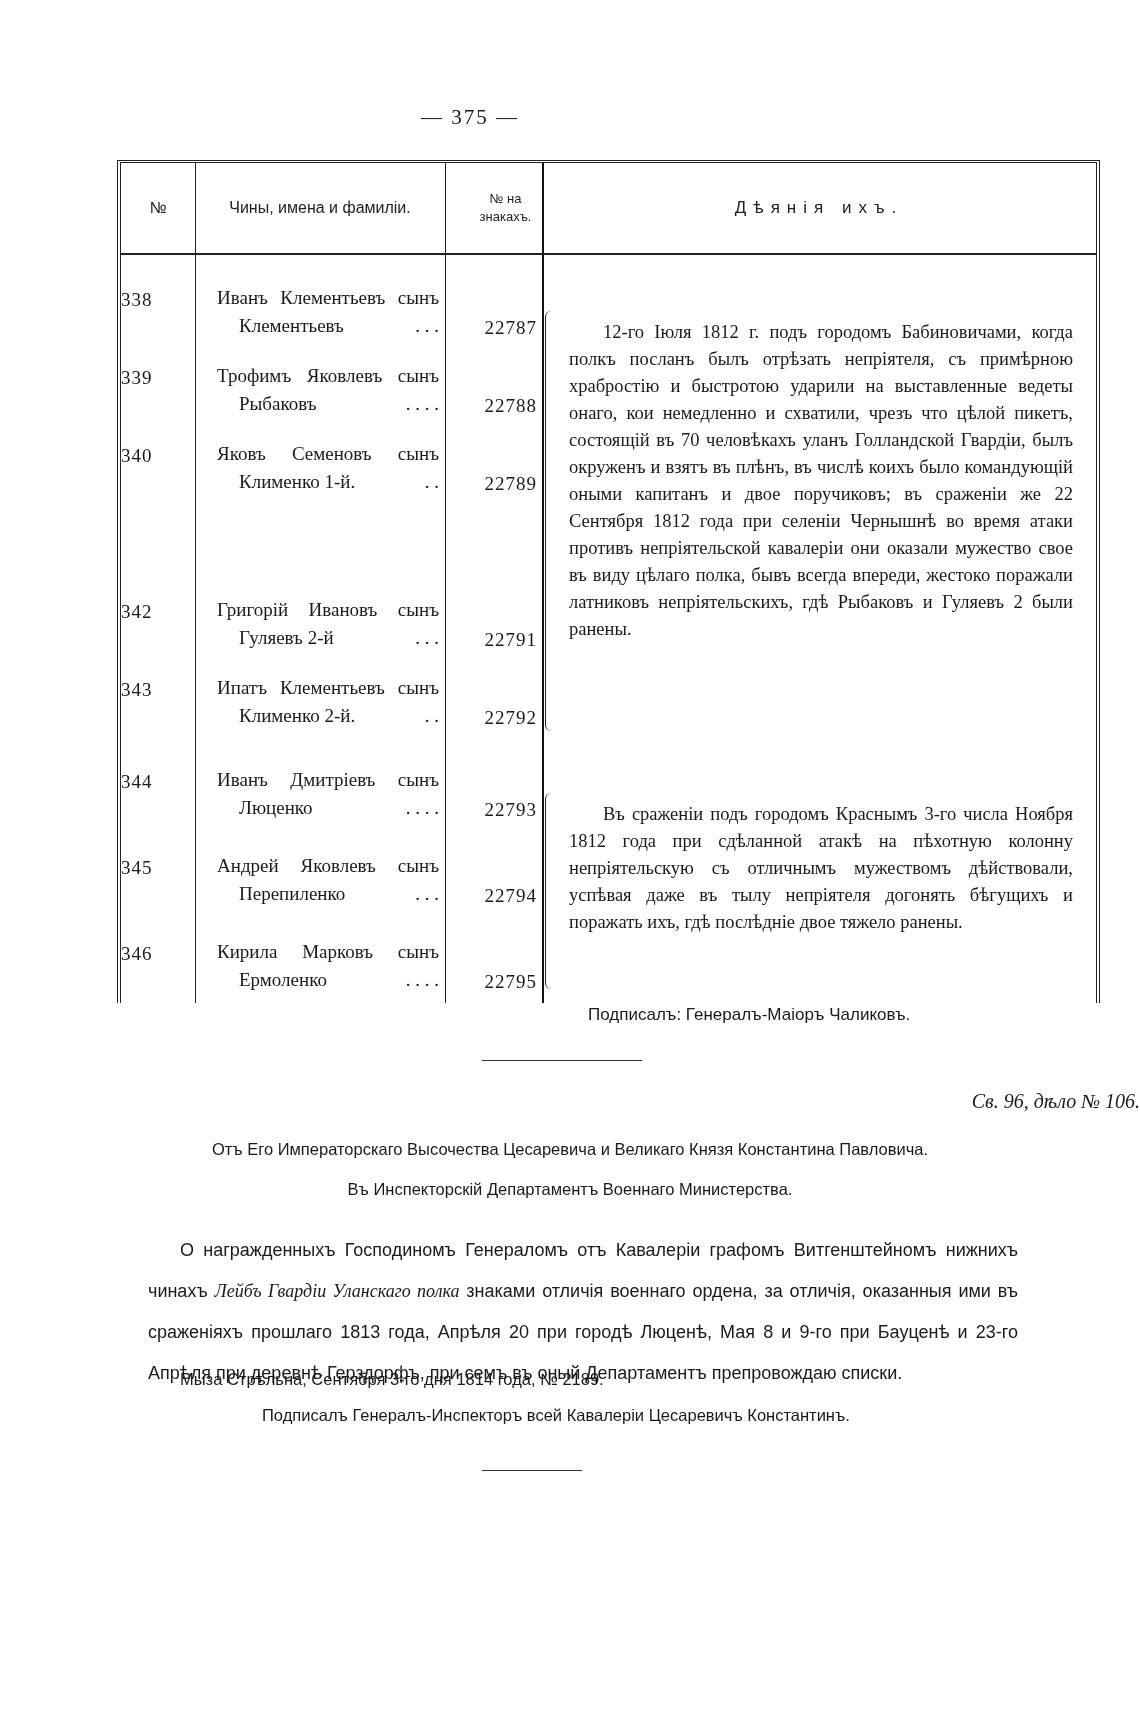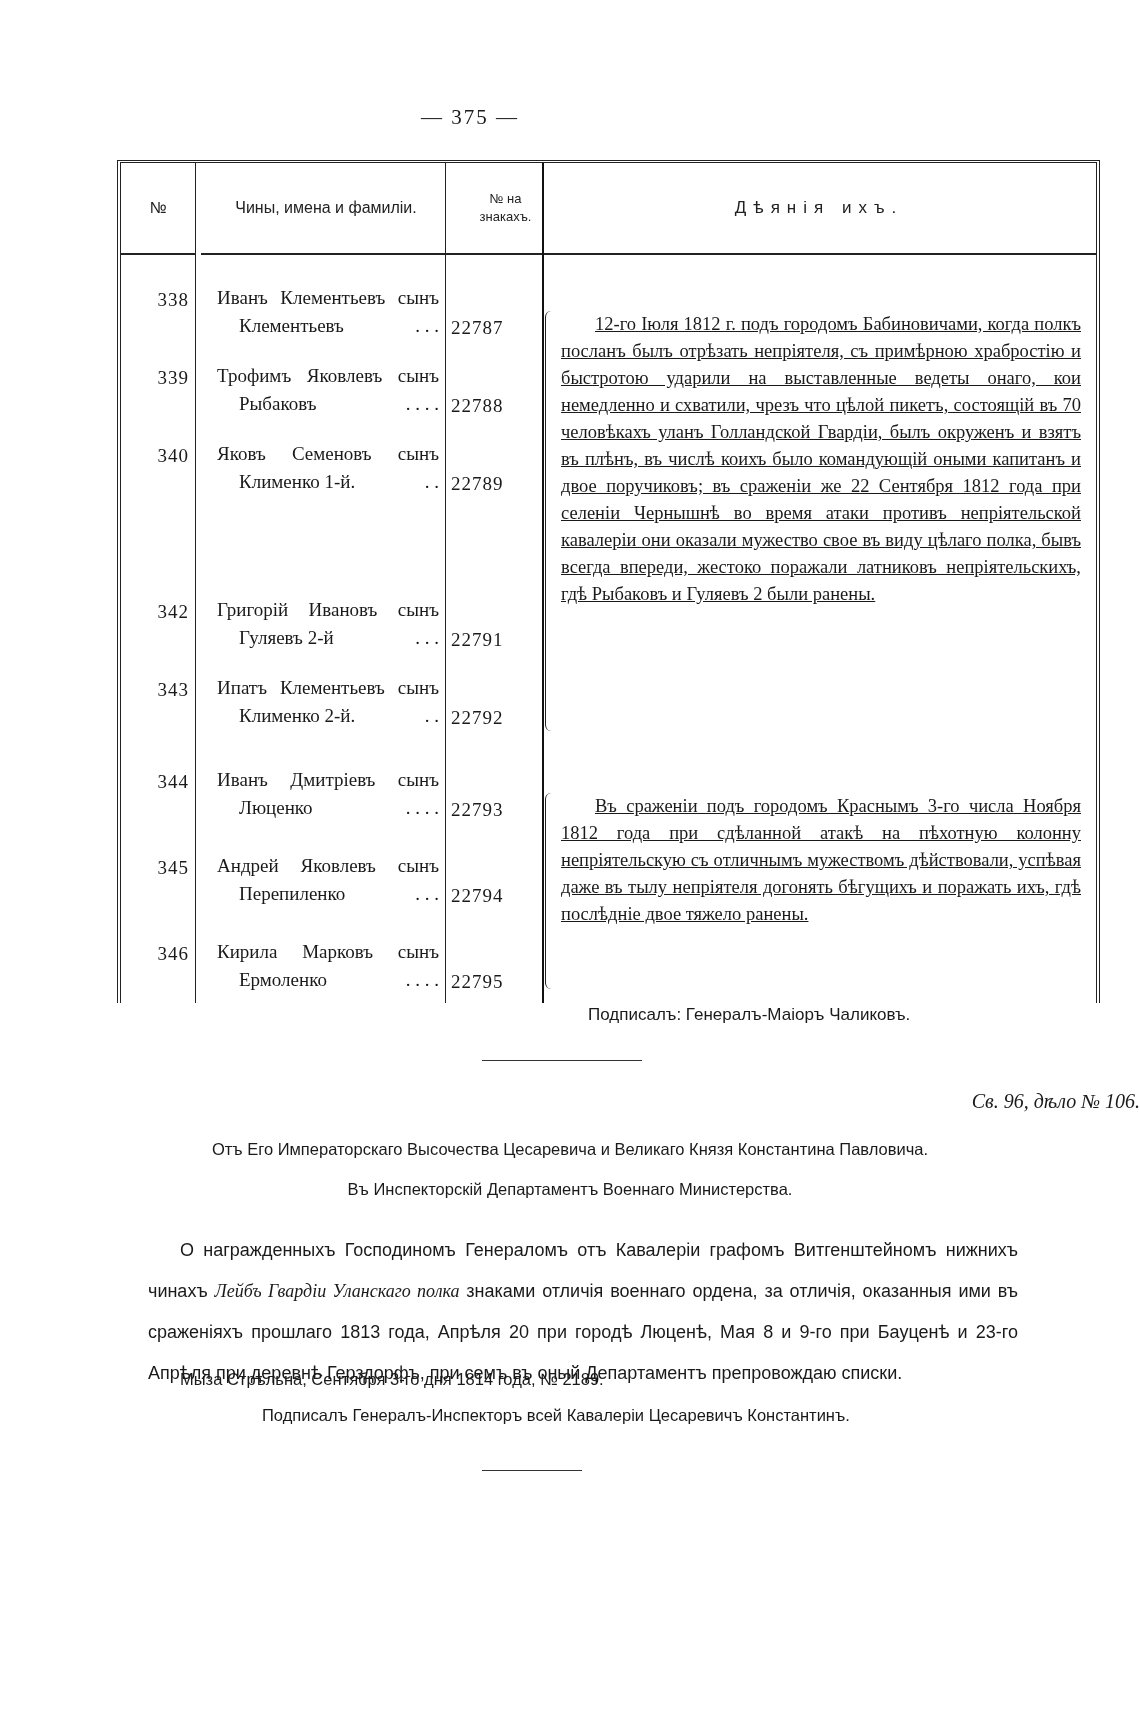--- a/index.html
+++ b/index.html
@@ -6,32 +6,32 @@
   body { width: 1140px; height: 1709px; position: relative; overflow: hidden;
          font-family: "Liberation Serif", "DejaVu Serif", serif; color: #1a1a1a; }
   .page-number { position: absolute; top: 105px; left: 0; width: 940px; text-align: center;
                  font-size: 21px; letter-spacing: 2px; }
   .ledger { position: absolute; left: 117px; top: 160px; width: 975px; height: 840px;
             border-left: 4px double #222; border-right: 4px double #222; border-top: 3px double #222; }
   .hdr { position: absolute; top: 0; height: 92px; border-bottom: 2px solid #222; box-sizing: border-box;
          display: flex; align-items: center; justify-content: center; text-align: center;
          font-family: "Liberation Sans", "DejaVu Sans", sans-serif; font-size: 16px; color: #222; }
   .h-no { left: 0; width: 74px; }
-  .h-name { left: 74px; width: 250px; margin-left: 6px; }
+  .h-name { left: 74px; width: 250px; }
   .h-badge { left: 324px; width: 97px; font-size: 13px; line-height: 18px; padding-left: 24px; }
   .h-deeds { left: 421px; width: 554px; letter-spacing: 7px; font-size: 17px; }
   .vline { position: absolute; top: 0; bottom: 0; border-left: 1.5px solid #222; }
   .vline.thick { border-left: 2px solid #111; }
   .row { position: absolute; left: 0; width: 421px; height: 72px; font-size: 19px; }
-  .row .num { position: absolute; left: 0; width: 68px; top: 8px; text-align: right; font-size: 19px; letter-spacing: 1px; }
+  .row .num { position: absolute; left: 0; width: 68px; top: 8px; text-align: left; font-size: 19px; letter-spacing: 1px; }
   .row .n1 { position: absolute; left: 96px; width: 222px; top: 6px; text-align: justify; text-align-last: justify; white-space: nowrap; }
   .row .n2 { position: absolute; left: 118px; width: 200px; top: 34px; display: flex; justify-content: space-between; }
-  .row .badge { position: absolute; left: 330px; width: 86px; top: 36px; letter-spacing: 1px; }
+  .row .badge { position: absolute; left: 330px; width: 86px; top: 36px; text-align: right; letter-spacing: 1px; }
   .deeds { position: absolute; left: 440px; width: 520px; font-size: 18.5px; line-height: 27px; text-align: justify; }
-  .deeds p { margin: 0; text-indent: 34px; text-decoration: underline; }
+  .deeds p { margin: 8px; text-indent: 34px; }
   .brace { position: absolute; width: 10px; border-left: 1.5px solid #222; border-radius: 6px 0 0 6px; }
   .sig1 { position: absolute; top: 1005px; left: 588px; font-family: "Liberation Sans", "DejaVu Sans", sans-serif; font-size: 17px; }
   .rule { position: absolute; height: 0; border-top: 1.5px solid #333; }
   .case-ref { position: absolute; top: 1090px; left: 0; width: 1140px; text-align: right; font-style: italic; font-size: 20px; }
   .line-c { position: absolute; left: 0; width: 1140px; text-align: center;
             font-family: "Liberation Sans", "DejaVu Sans", sans-serif; font-size: 16.5px; }
   .para { position: absolute; left: 148px; width: 870px; font-family: "Liberation Sans", "DejaVu Sans", sans-serif;
           font-size: 18px; line-height: 41px; text-align: justify; }
   .para p { margin: 0; text-indent: 32px; }
   .para em { font-family: "Liberation Serif", "DejaVu Serif", serif; font-style: italic; }

